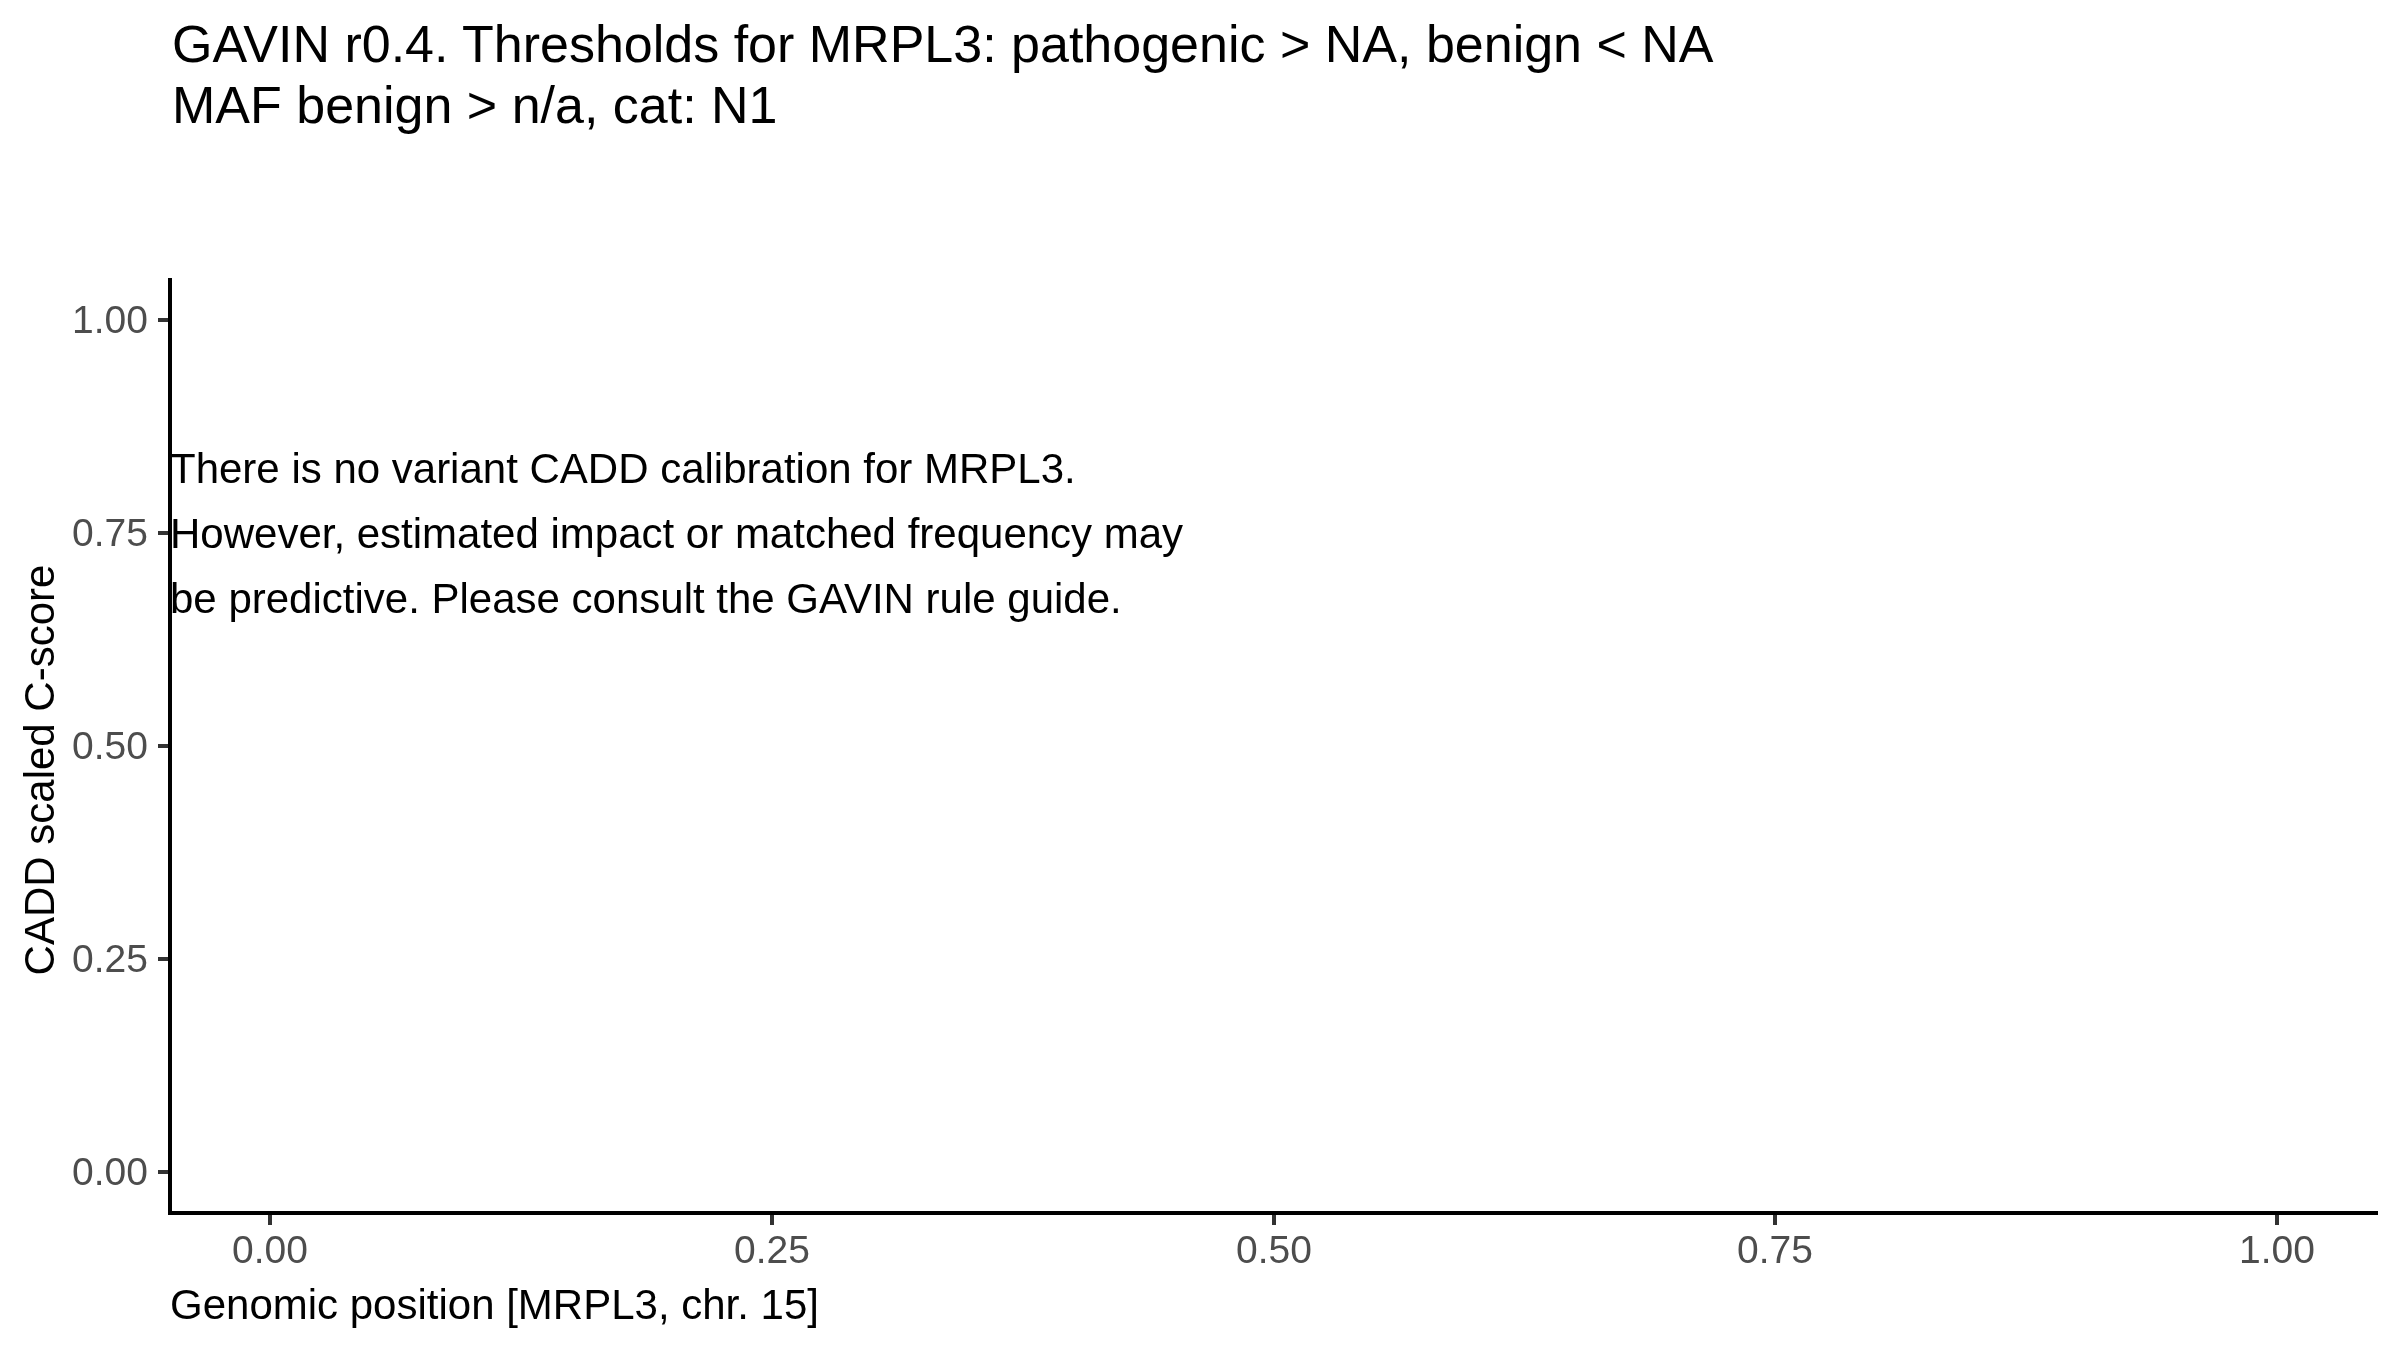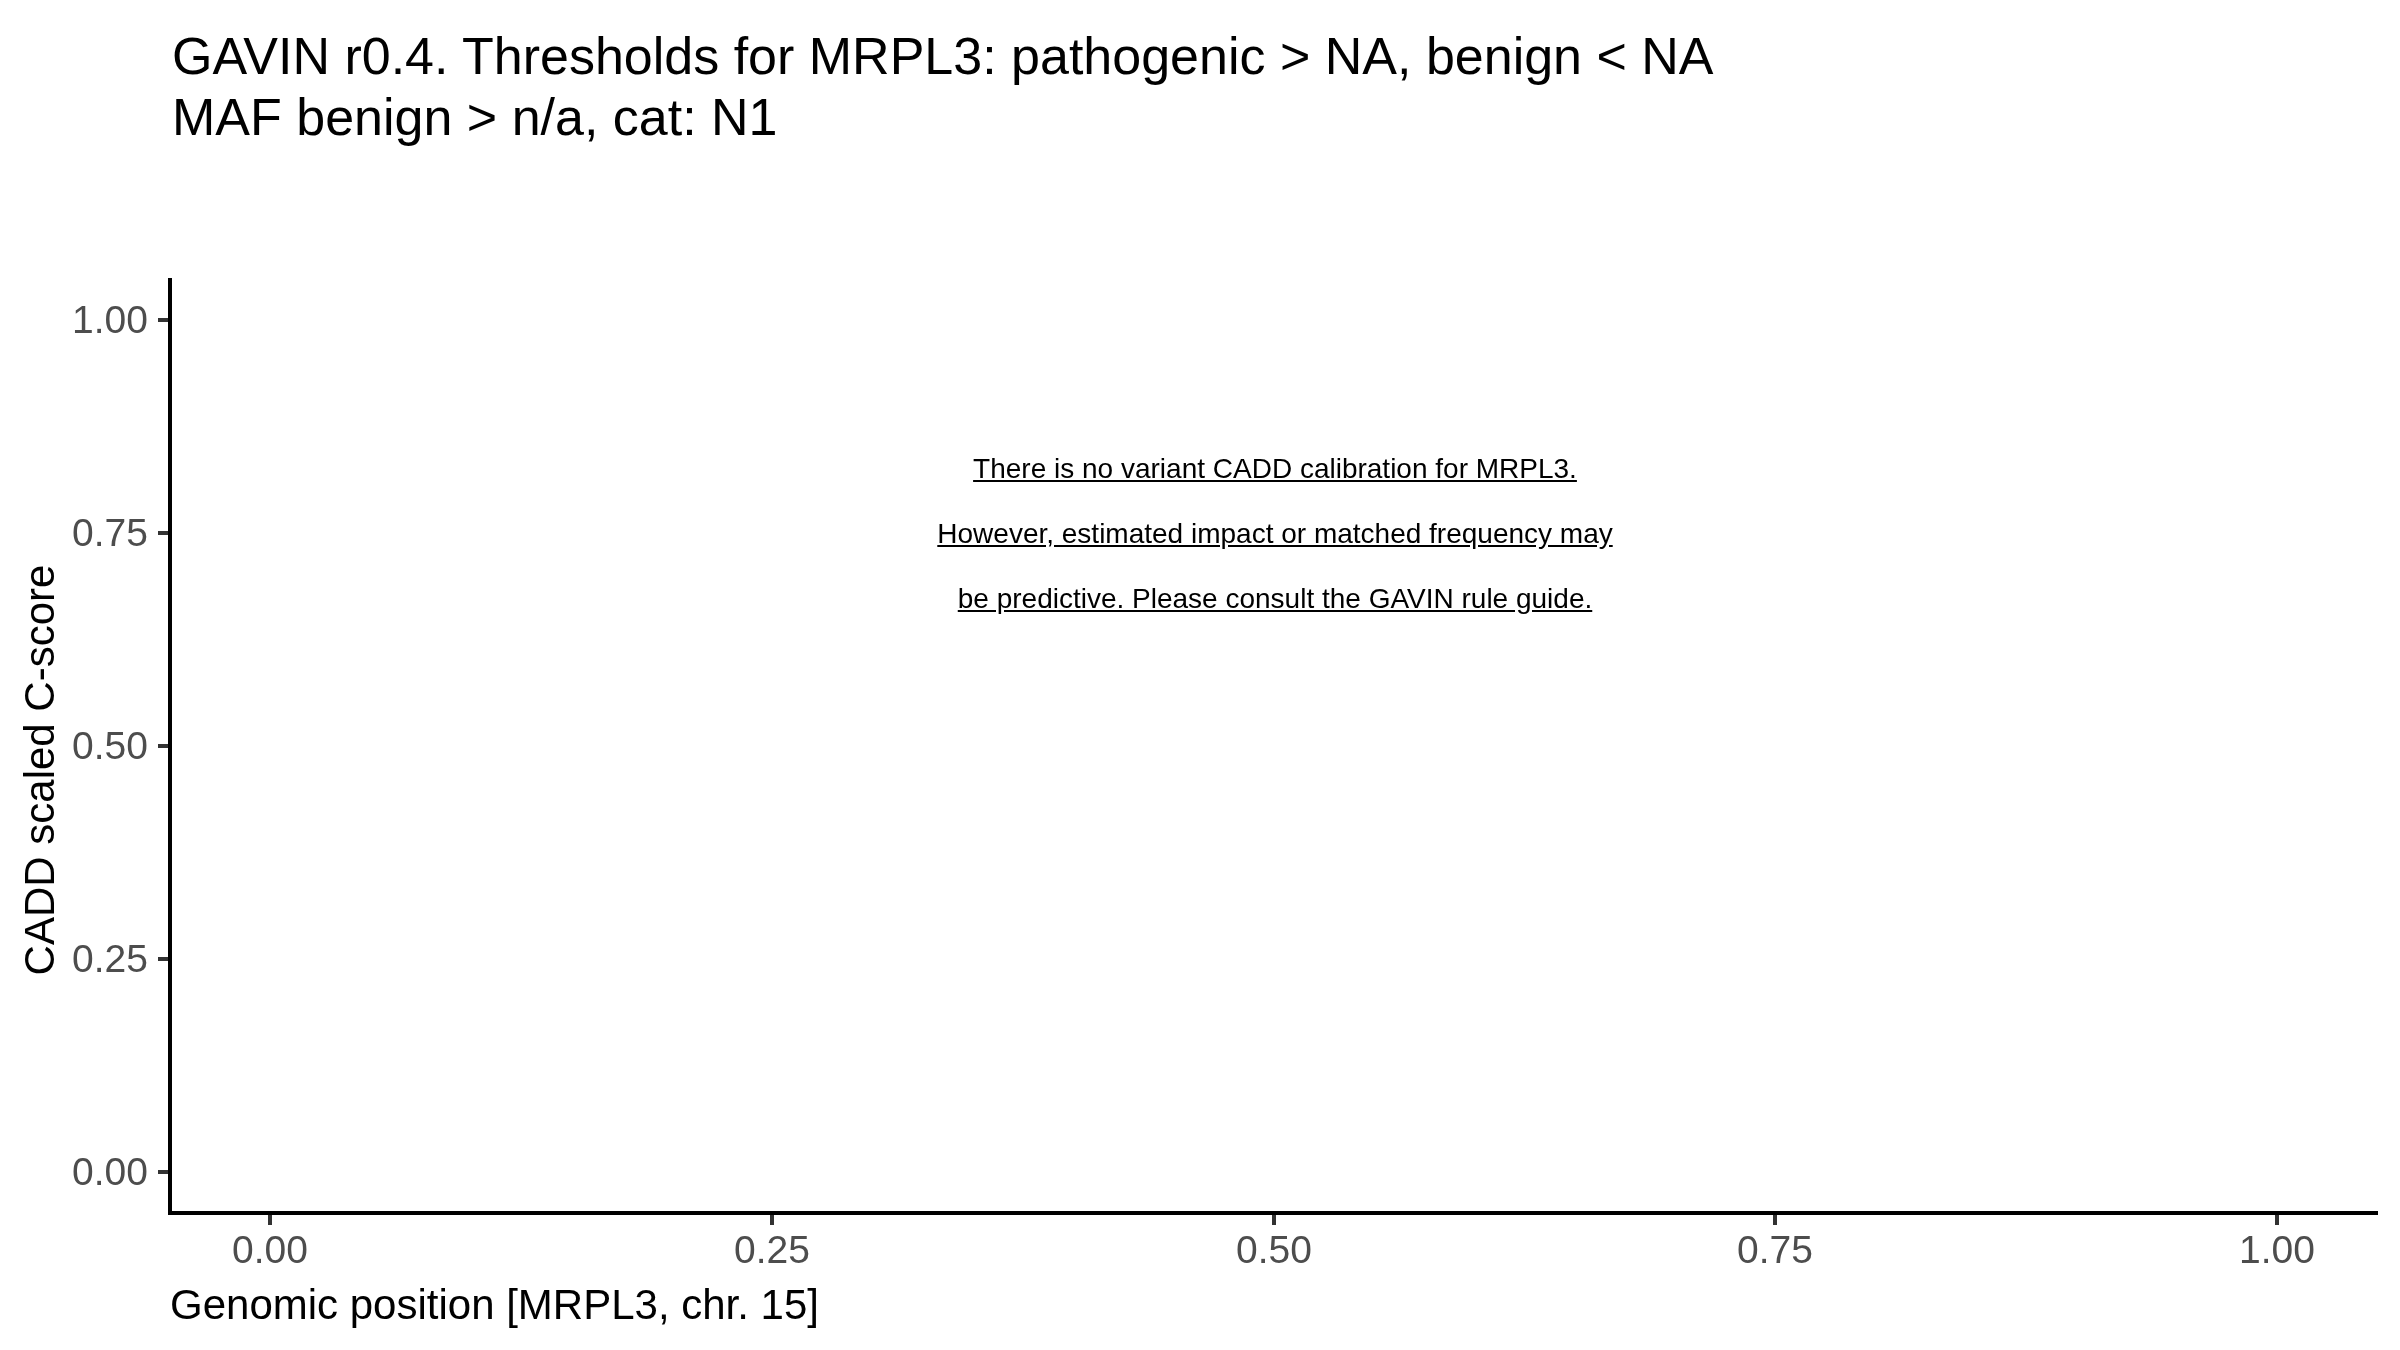--- a/index.html
+++ b/index.html
@@ -16,21 +16,20 @@
     overflow: hidden;
   }
   .plot-title {
     position: absolute;
     left: 172px;
     top: 14px;
     font-size: 52px;
     line-height: 61px;
     color: #000000;
     white-space: nowrap;
-    margin-top: 12px;
   }
   .panel {
     position: absolute;
     left: 170px;
     top: 278px;
     width: 2208px;
     height: 935px;
     background: #ffffff;
   }
   .axis-line-y {
@@ -98,25 +97,24 @@
     transform: translate(-50%, -50%) rotate(-90deg);
     font-size: 42px;
     color: #000000;
     white-space: nowrap;
   }
   .annotation {
     position: absolute;
     left: 170px;
     top: 436px;
     width: 2210px;
-    text-align: center;
-    font-size: 28px;
+    text-align: left;
+    font-size: 42px;
     line-height: 65px;
     color: #000000;
-    text-decoration: underline;
   }
 </style>
 </head>
 <body>
 
 <div class="figure">
 
   <div class="plot-title">
     <div>GAVIN r0.4. Thresholds for MRPL3: pathogenic &gt; NA, benign &lt; NA</div>
     <div>MAF benign &gt; n/a, cat: N1</div>

